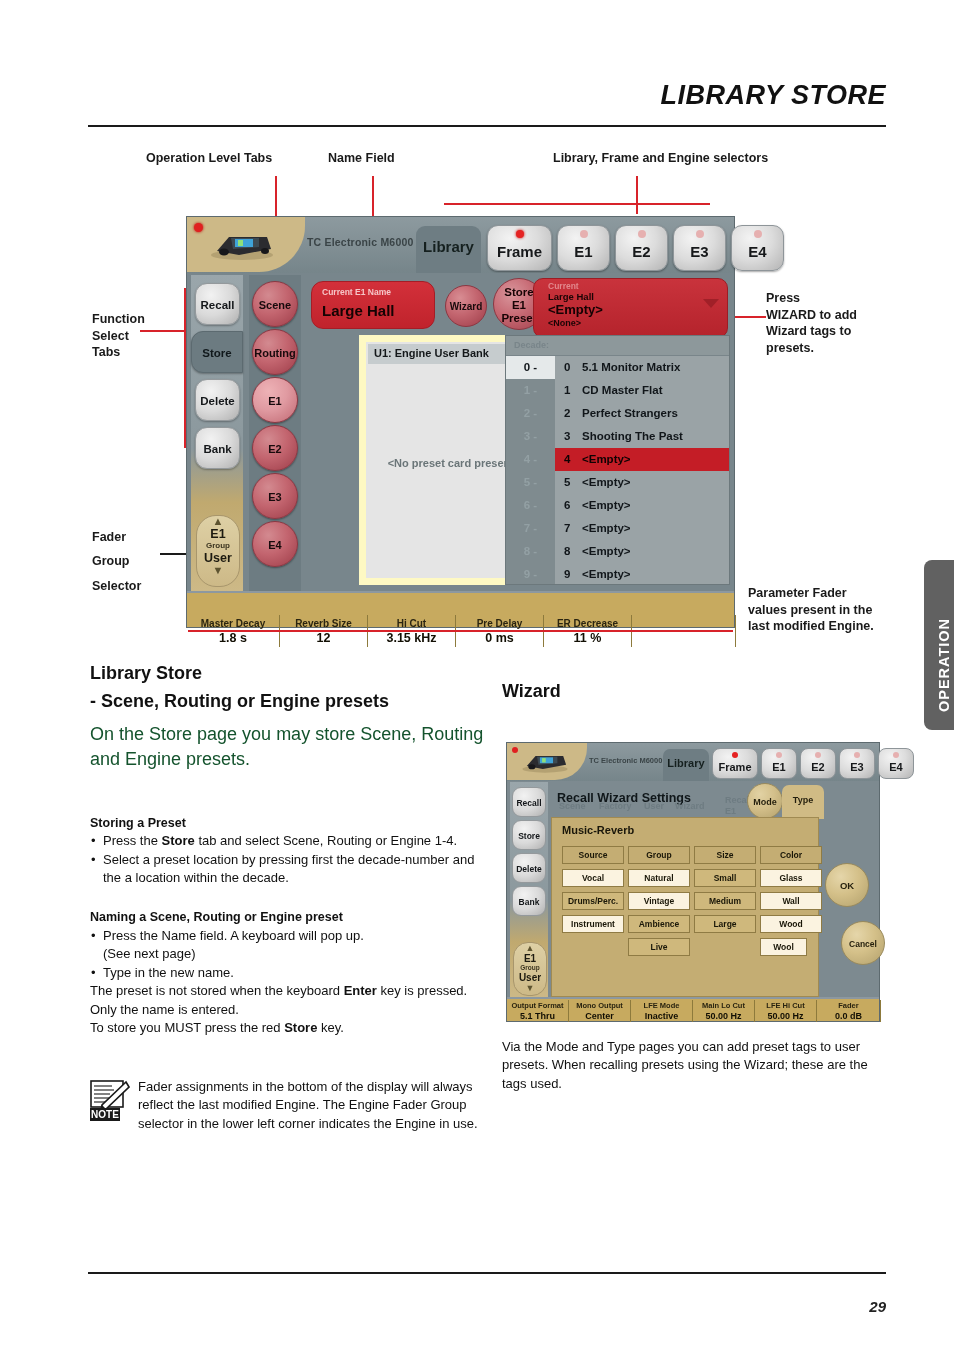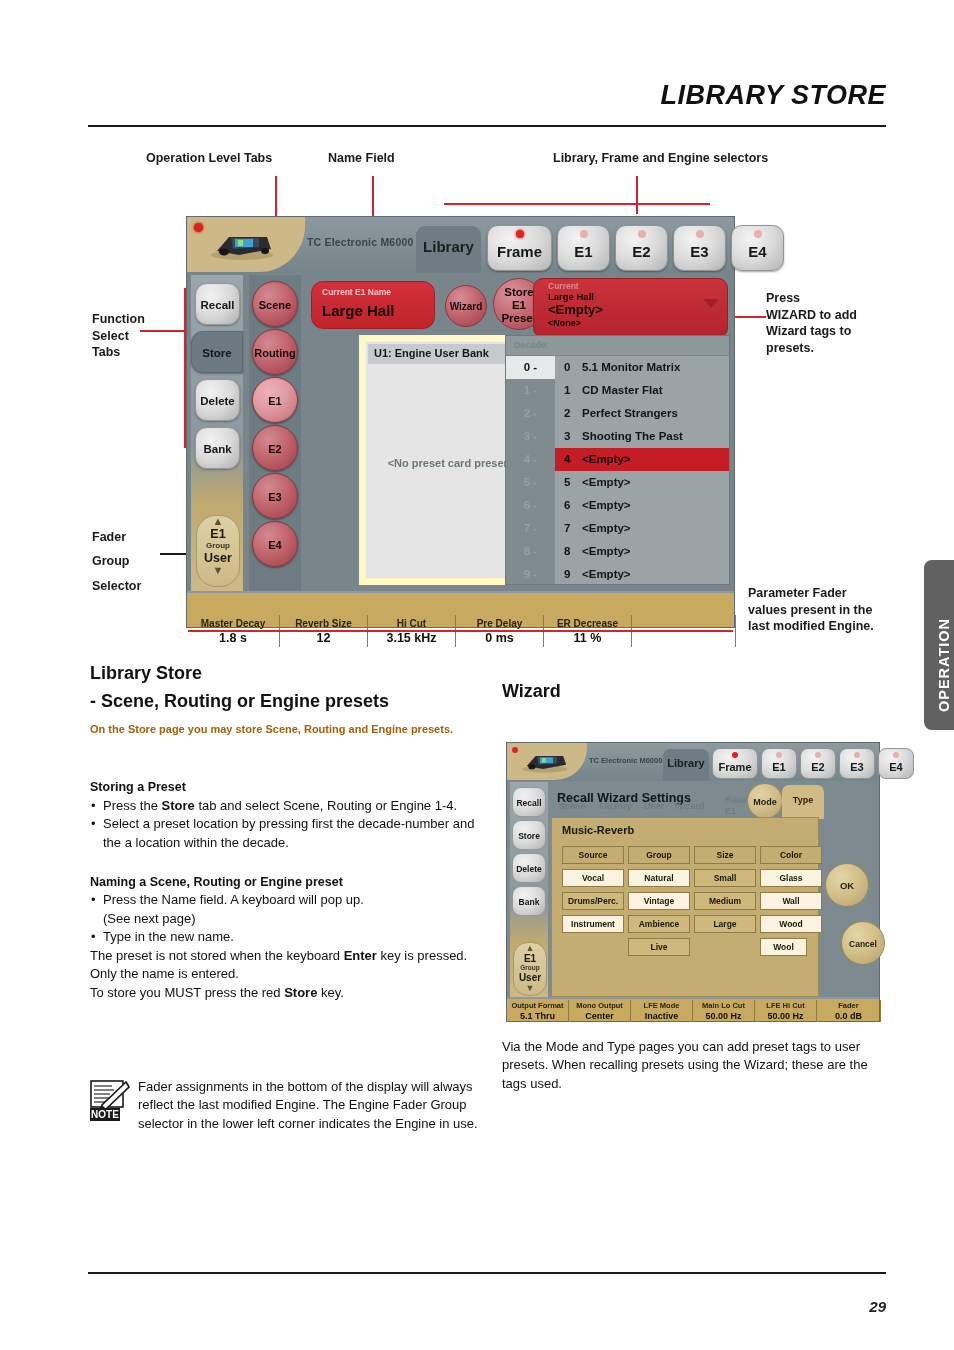--- a/index.html
+++ b/index.html
@@ -412,21 +412,21 @@
                  background: #c7aa5f; border-top: 2px solid #8d98a0; }
   .d2-fcell { position: absolute; top: 1px; height: 22px; border-right: 1px solid #8d7a3c; text-align: center; }
   .d2-fcell .fl { font-size: 7.5px; font-weight: bold; color: #2a2410; line-height: 10px; padding-top: 1px; }
   .d2-fcell .fv { font-size: 9px; font-weight: bold; color: #120f04; line-height: 11px; }
 
   
   .col { position: absolute; }
   h2.sec { font-size: 18px; font-weight: bold; margin: 0; line-height: 1.32; color: #111; }
   h3.sub { font-size: 12.5px; font-weight: bold; margin: 0; line-height: 1.4; color: #111; }
   p.body { font-size: 13px; margin: 0; line-height: 1.42; color: #111; }
-  p.bodyb { font-size: 11px; font-weight: bold; margin: 0; line-height: 1.42; color: #a16207; }
+  p.bodyb { font-size: 18px; font-weight: normal; margin: 0; line-height: 1.42; color: #14532d; }
   ul.bl { list-style: none; margin: 0; padding: 0; }
   ul.bl li { font-size: 13px; line-height: 1.42; color: #111; position: relative; padding-left: 13px; margin: 0; }
   ul.bl li::before { content: "\2022"; position: absolute; left: 1px; top: 0; }
   .b { font-weight: bold; }
 
   .note-box { position: absolute; left: 90px; top: 1078px; width: 396px; }
   .note-icon { position: absolute; left: 0; top: 2px; width: 40px; height: 42px; }
   .note-text { position: absolute; left: 48px; top: 0; width: 348px;
                font-size: 13px; line-height: 1.42; color: #111; }
 </style>

